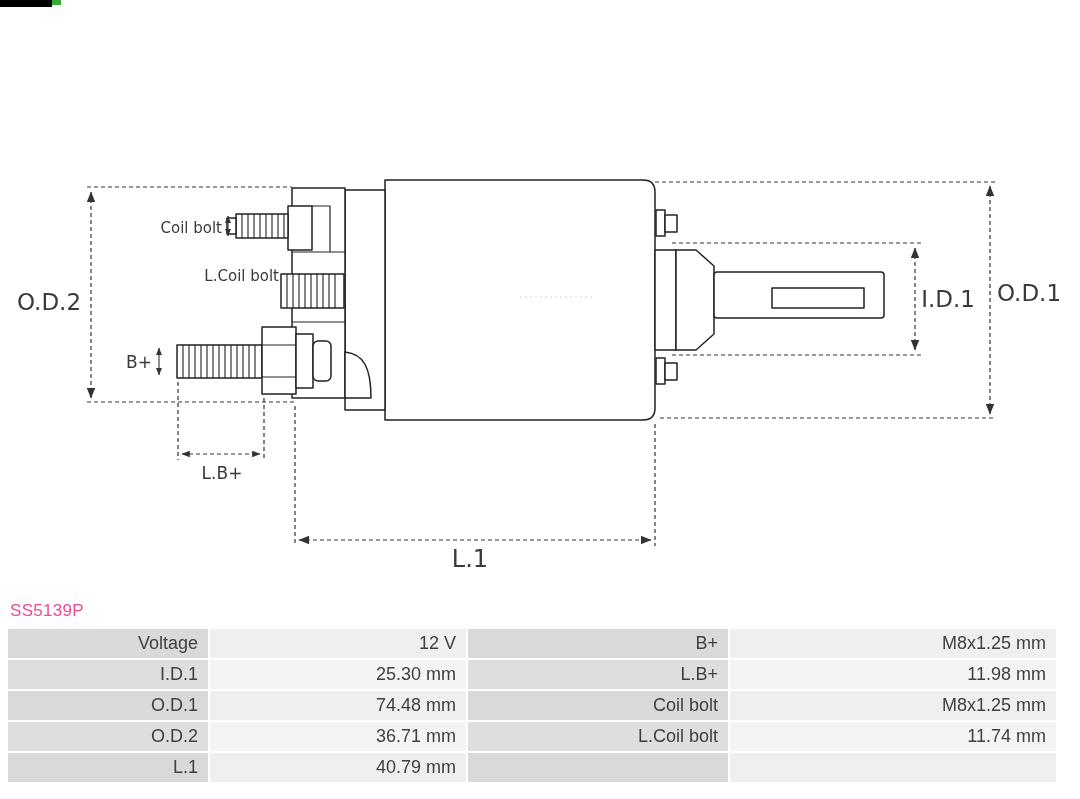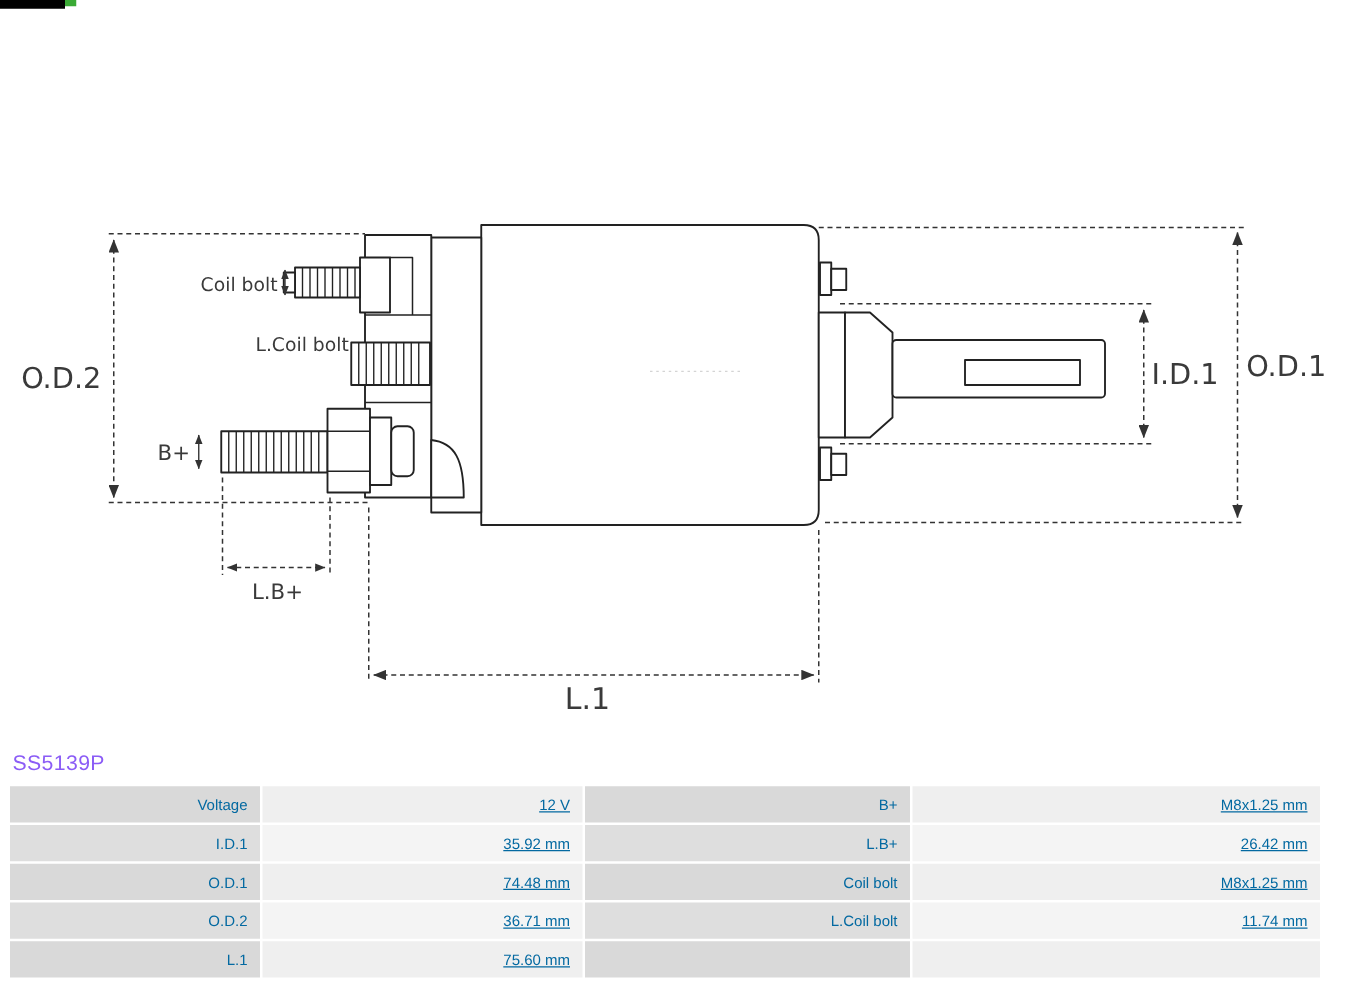--- a/index.html
+++ b/index.html
@@ -27,45 +27,45 @@
   .dim-label-lg { font-size: 23px; }
   .dim-label-md { font-size: 24px; }
   .dim-label-sm { font-size: 17px; }
   .dim-label-xs { font-size: 15px; }
 
   .part-number {
     position: absolute;
     top: 601px;
     left: 10px;
     font-size: 17px;
-    color: #8b5cf6;
+    color: #ec4899;
     letter-spacing: 0.3px;
   }
 
   .spec-table {
     position: absolute;
     top: 627px;
     left: 6px;
     width: 1052px;
     border-collapse: separate;
     border-spacing: 2px;
     table-layout: fixed;
-    font-size: 12px;
-    color: #0369a1;
+    font-size: 18px;
+    color: #404040;
   }
   .spec-table td {
     height: 29px;
     padding: 0 10px;
     text-align: right;
     vertical-align: middle;
     overflow: hidden;
     white-space: nowrap;
   }
   .spec-table td.lbl { background: #d9d9d9; }
-  .spec-table td.val { background: #efefef; text-decoration: underline; }
+  .spec-table td.val { background: #efefef; }
   .spec-table tr:nth-child(even) td.lbl { background: #dedede; }
   .spec-table tr:nth-child(even) td.val { background: #f4f4f4; }
 </style>
 </head>
 <body>
 
 <div class="page">
 
   <div class="logo-fragment">
     <div class="logo-bar"></div>
@@ -169,38 +169,38 @@
     </colgroup>
     <tbody>
       <tr>
         <td class="lbl">Voltage</td>
         <td class="val">12 V</td>
         <td class="lbl">B+</td>
         <td class="val">M8x1.25 mm</td>
       </tr>
       <tr>
         <td class="lbl">I.D.1</td>
-        <td class="val">35.92 mm</td>
+        <td class="val">25.30 mm</td>
         <td class="lbl">L.B+</td>
-        <td class="val">26.42 mm</td>
+        <td class="val">11.98 mm</td>
       </tr>
       <tr>
         <td class="lbl">O.D.1</td>
         <td class="val">74.48 mm</td>
         <td class="lbl">Coil bolt</td>
         <td class="val">M8x1.25 mm</td>
       </tr>
       <tr>
         <td class="lbl">O.D.2</td>
         <td class="val">36.71 mm</td>
         <td class="lbl">L.Coil bolt</td>
         <td class="val">11.74 mm</td>
       </tr>
       <tr>
         <td class="lbl">L.1</td>
-        <td class="val">75.60 mm</td>
+        <td class="val">40.79 mm</td>
         <td class="lbl"></td>
         <td class="val"></td>
       </tr>
     </tbody>
   </table>
 
 </div>
 
 </body></html>

